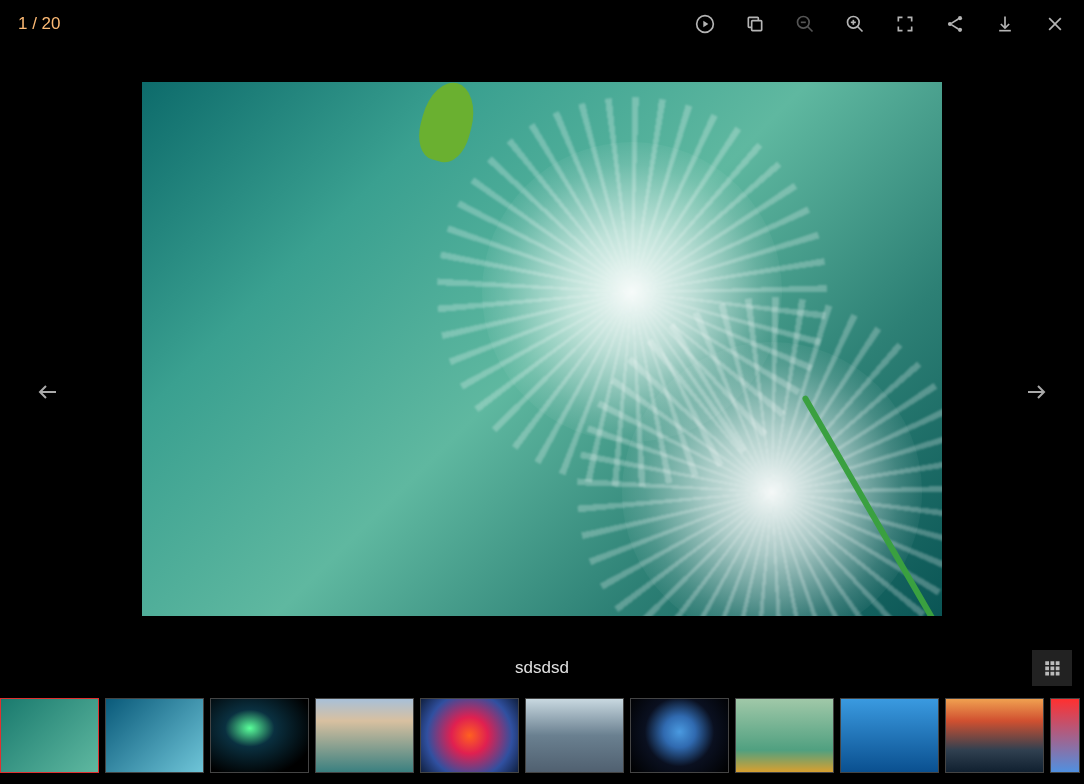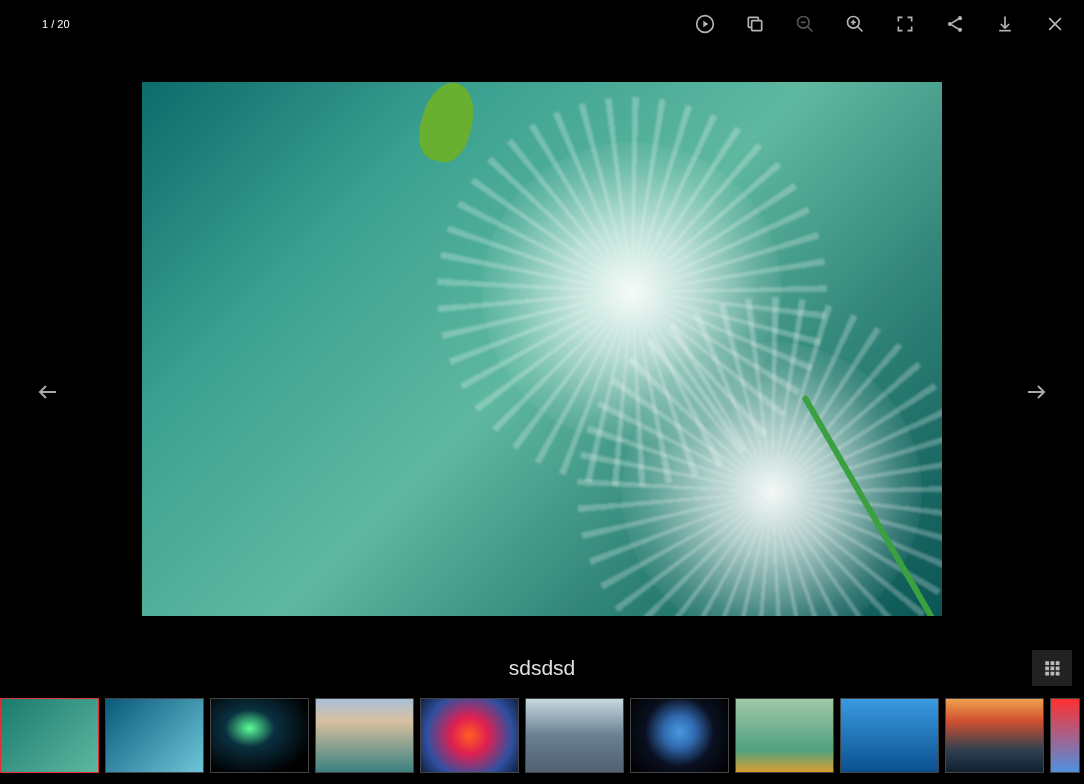--- a/index.html
+++ b/index.html
@@ -1,36 +1,36 @@
 <!DOCTYPE html>
 <html><head>
 <meta charset="utf-8">
 <style>
   * { box-sizing: border-box; margin: 0; padding: 0; }
   html, body { width: 1084px; height: 784px; background: #000; color: #fff; font-family: Arial, sans-serif; overflow: hidden; }
   
   .viewer { position: relative; width: 100%; height: 100%; }
   
   .topbar { position: absolute; top: 0; left: 0; right: 0; height: 48px; display: flex; align-items: center; justify-content: space-between; padding: 0 18px; }
-  .counter { font-size: 11px; color: #ffffff; margin-left: 24px; }
+  .counter { font-size: 17px; color: #fdba74; }
   .toolbar { display: flex; align-items: center; gap: 28px; }
   .toolbar .icon-btn { width: 22px; height: 22px; display: flex; align-items: center; justify-content: center; cursor: pointer; }
   .toolbar .icon-btn svg { width: 20px; height: 20px; fill: none; stroke: #b5b5b5; stroke-width: 2; }
   .toolbar .icon-btn.disabled svg { stroke: #555; }
   
   .stage { position: absolute; top: 48px; left: 0; right: 0; bottom: 134px; display: flex; align-items: center; justify-content: center; }
   .main-image { width: 800px; height: 534px; background: linear-gradient(135deg, #0d6b6b 0%, #3aa090 25%, #5fb8a0 50%, #2d8075 75%, #0a5555 100%); position: relative; overflow: hidden; }
   
   .nav-arrow { position: absolute; top: 50%; transform: translateY(-50%); width: 40px; height: 40px; display: flex; align-items: center; justify-content: center; cursor: pointer; }
   .nav-arrow svg { width: 24px; height: 24px; stroke: #aaa; stroke-width: 2; fill: none; }
   .nav-prev { left: 28px; }
   .nav-next { right: 28px; }
   
   .caption-row { position: absolute; left: 0; right: 0; bottom: 98px; height: 36px; display: flex; align-items: center; justify-content: center; }
-  .caption { font-size: 21px; color: #e0e0e0; }
+  .caption { font-size: 17px; color: #e0e0e0; }
   .grid-btn { position: absolute; right: 12px; bottom: 98px; width: 40px; height: 36px; background: #222; display: flex; align-items: center; justify-content: center; cursor: pointer; }
   .grid-btn svg { width: 18px; height: 18px; fill: #bbb; }
   
   .thumbs { position: absolute; bottom: 6px; left: 0; right: 0; height: 86px; display: flex; align-items: center; gap: 6px; padding: 0 0 0 0; overflow: hidden; }
   .thumb { width: 99px; height: 75px; border: 1px solid #444; cursor: pointer; flex-shrink: 0; position: relative; overflow: hidden; }
   .thumb.active { border: 1px solid #e03030; }
   .thumb.partial { width: 30px; }
   
   
   .t0 { background: linear-gradient(135deg,#1a7a6e,#5fb8a0); }

